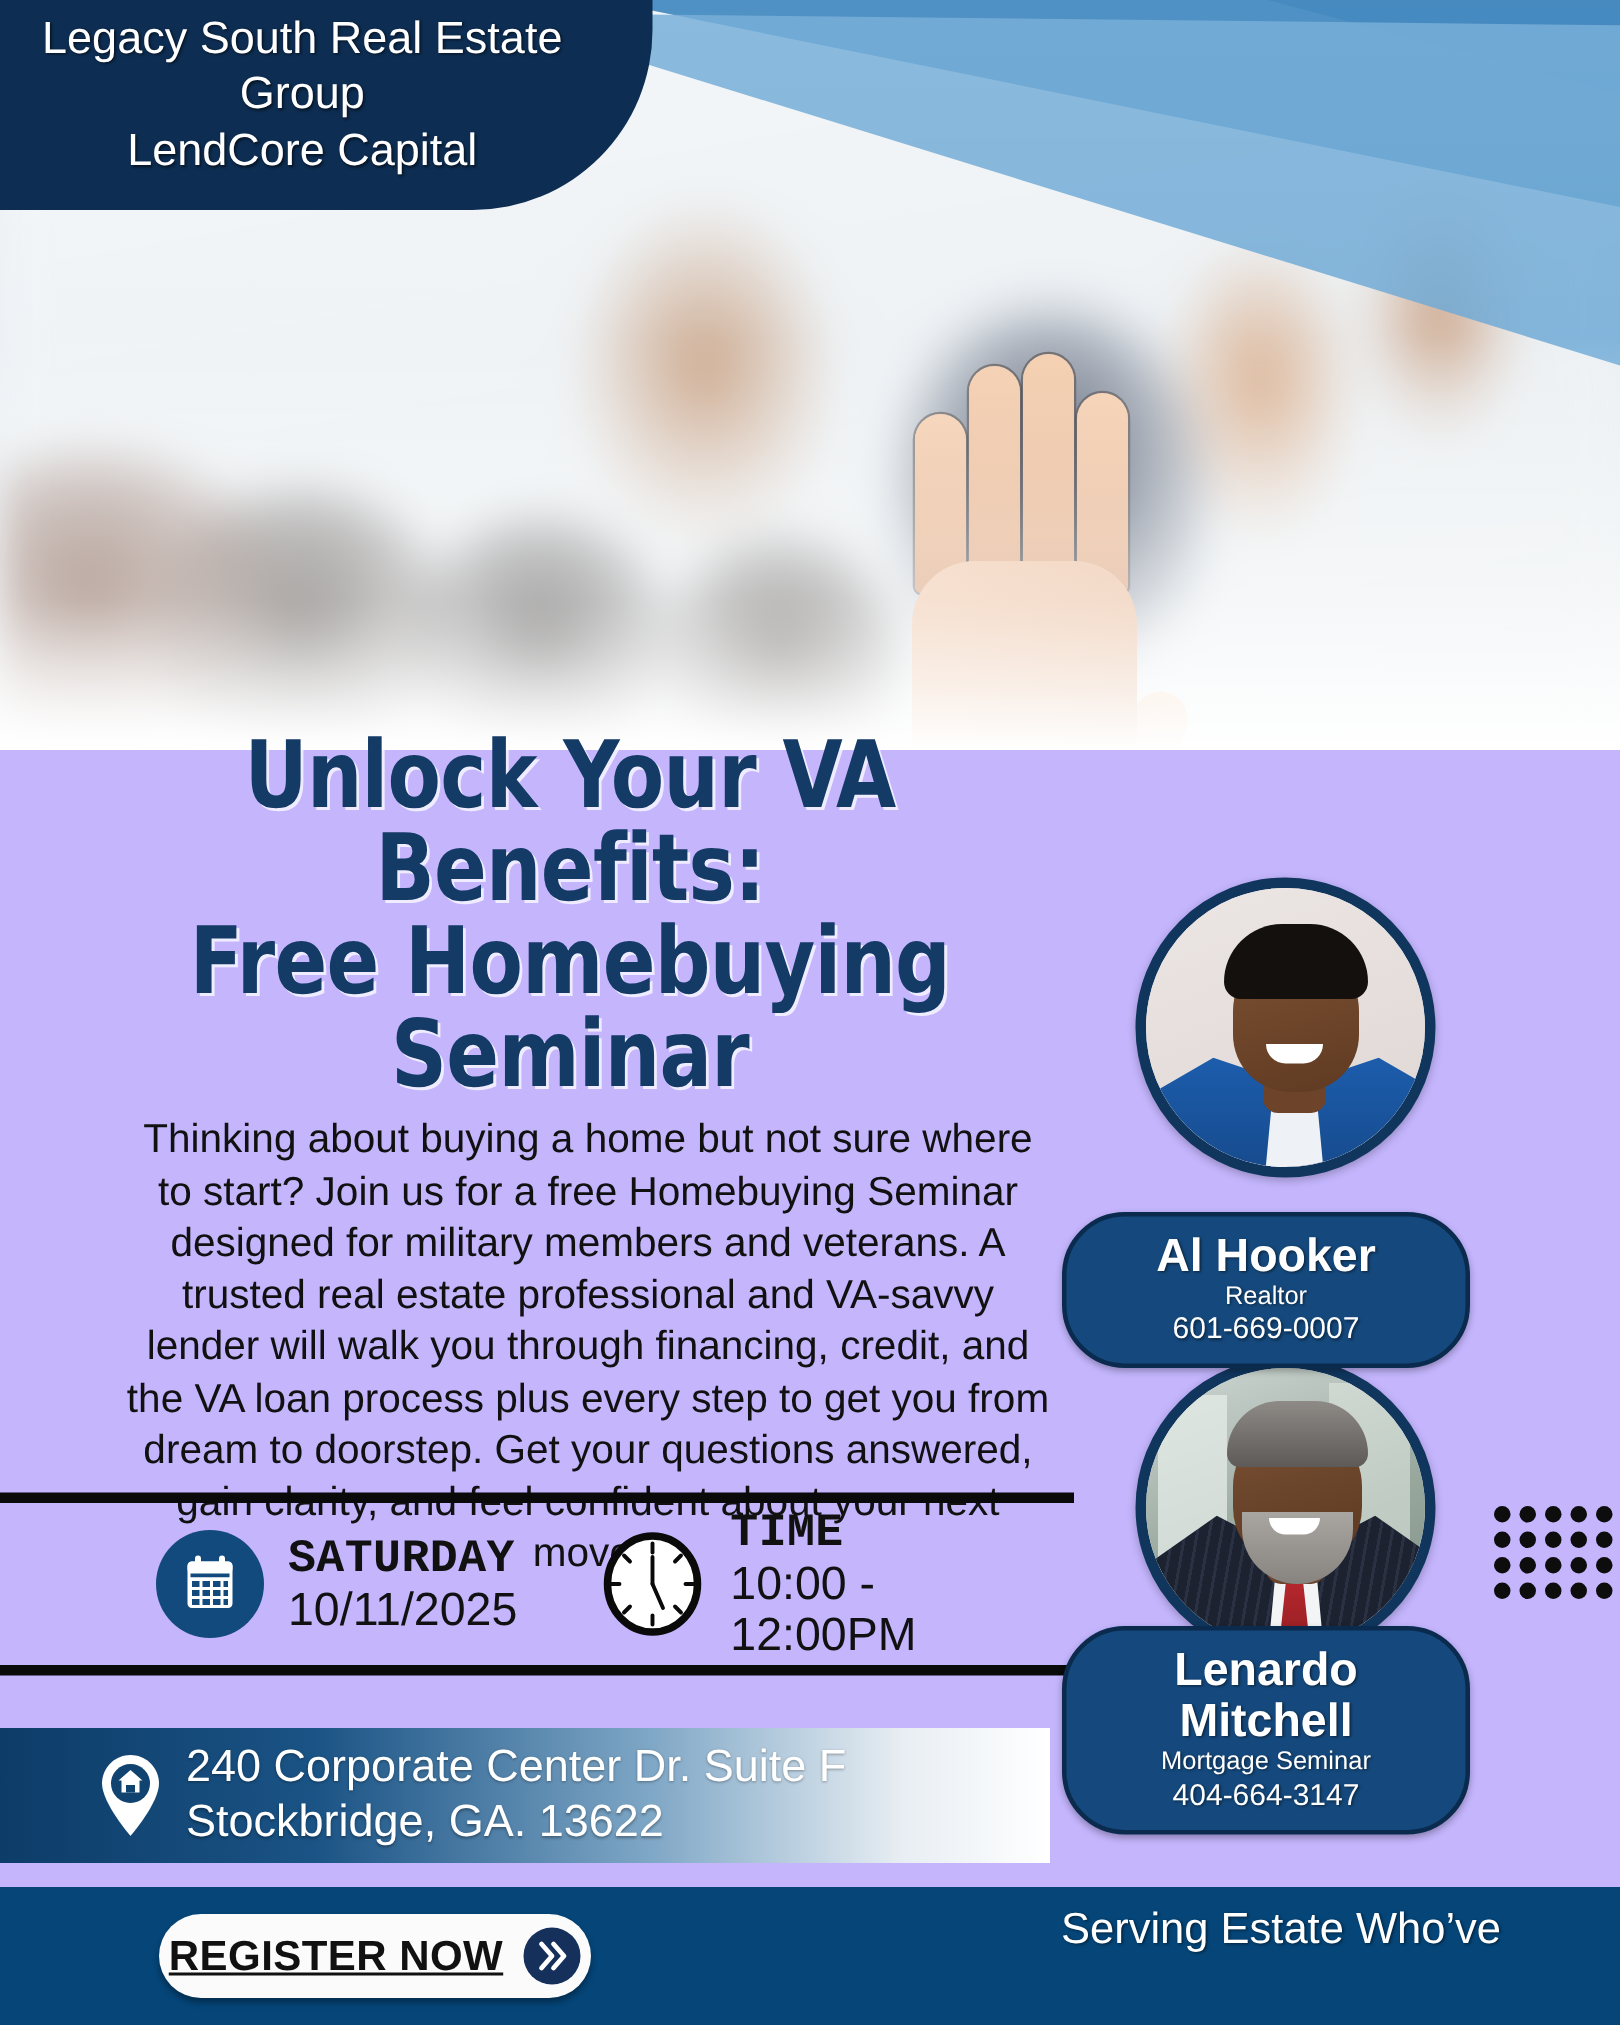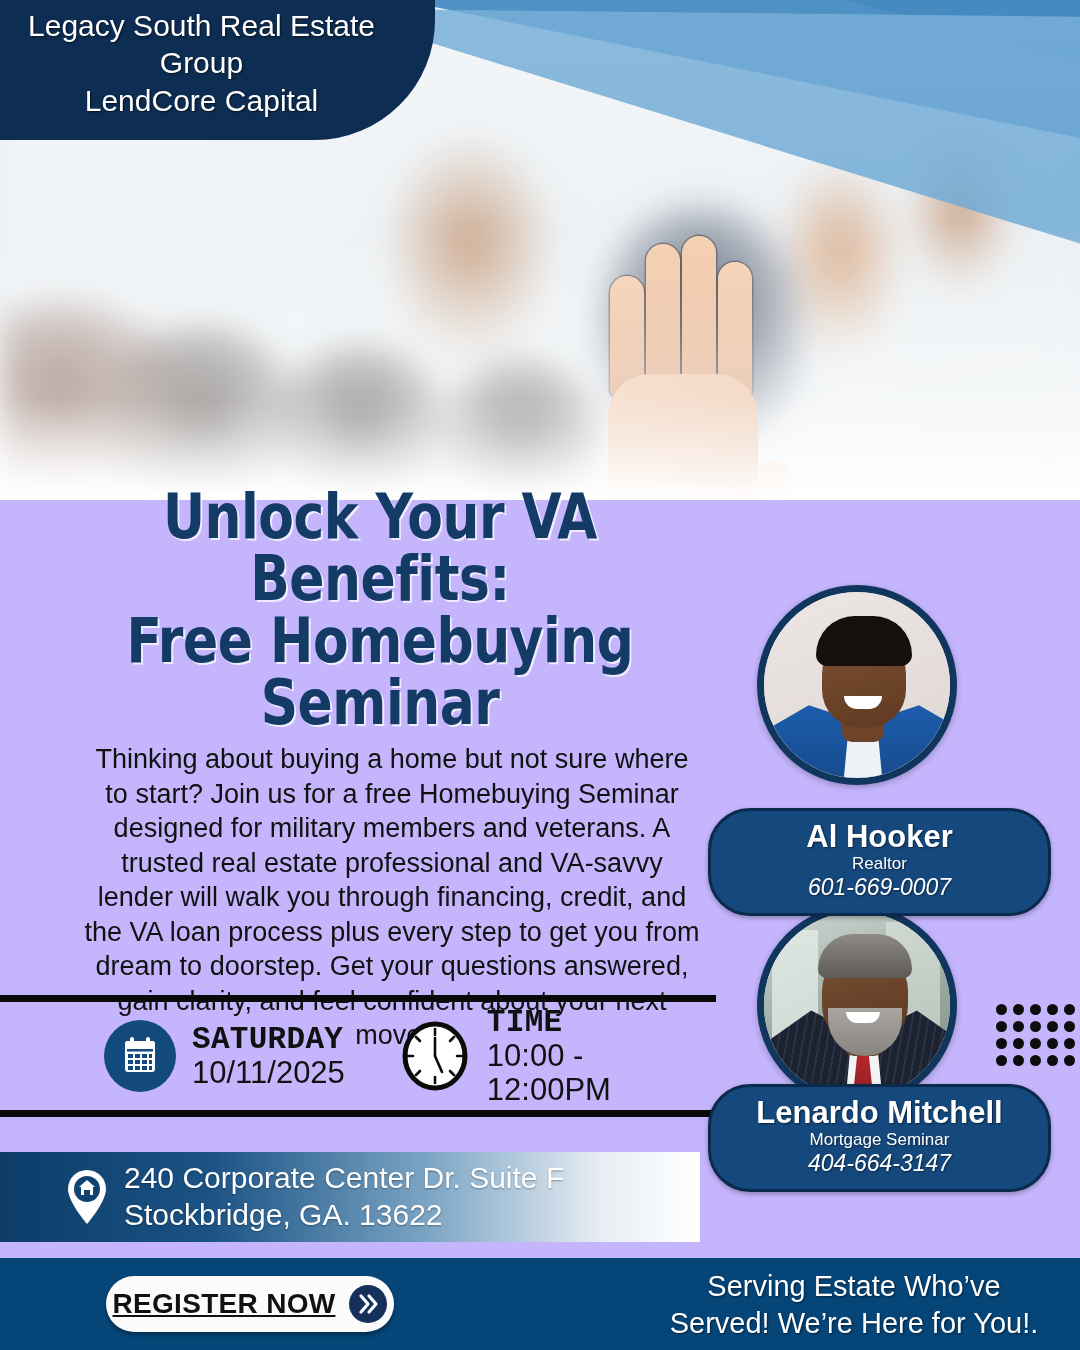--- a/index.html
+++ b/index.html
@@ -173,32 +173,32 @@
   .hs-b-neck { position:absolute; left:80px; top:104px; width:40px; height:40px; background:#6a442c; border-radius:10px; }
   .hs-b-head { position:absolute; left:58px; top:36px; width:86px; height:98px;
                background:linear-gradient(165deg,#7a5134 0%, #593720 100%); border-radius:44px 44px 42px 42px; }
   .hs-b-hair { position:absolute; left:54px; top:22px; width:94px; height:44px;
                background:linear-gradient(180deg,#8e8a86 0%, #5d5a57 100%); border-radius:48px 48px 12px 12px; }
   .hs-b-beard { position:absolute; left:64px; top:96px; width:74px; height:48px;
                 background:linear-gradient(180deg,#a9a5a0 0%, #87837f 100%); border-radius:0 0 38px 38px; }
   .hs-b-smile { position:absolute; left:82px; top:100px; width:34px; height:11px; background:#fff; border-radius:0 0 16px 16px; }
 
   .name-pill {
-    position:absolute; z-index:7; left:708px; width:343px;
+    position:absolute; z-index:7; left:708px; width:272px;
     background:#15497d; border:3px solid #0a2banything;
     border:3px solid #0a2b4d;
     border-radius:42px; color:#fff; text-align:center;
     padding:9px 10px 11px;
     box-shadow:0 2px 5px rgba(0,0,0,.3);
   }
   .n1 { top:808px; }
   .n2 { top:1084px; }
   .pill-name { font-size:31px; font-weight:bold; line-height:1.1; text-shadow:1px 1px 2px rgba(0,0,0,.55); }
   .pill-role { font-size:17px; line-height:1.2; text-shadow:1px 1px 2px rgba(0,0,0,.5); }
-  .pill-phone { font-size:23px; line-height:1.2; text-shadow:1px 1px 2px rgba(0,0,0,.5);font-style:italic; }
+  .pill-phone { font-size:20px; line-height:1.2; text-shadow:1px 1px 2px rgba(0,0,0,.5); }
 
   
   .dots { position:absolute; left:996px; top:1004px; z-index:6;
           display:grid; grid-template-columns:repeat(5,13px); grid-template-rows:repeat(4,13px); gap:4px; }
   .dots i { width:11px; height:11px; background:#0d0d0d; border-radius:50%; display:block; }
 
   
   .footer { position:absolute; left:0; top:1258px; width:1080px; height:92px; background:#054578; z-index:6; }
   .register {
     position:absolute; left:106px; top:18px; width:288px; height:56px;
@@ -388,17 +388,16 @@
       <span class="register-label">REGISTER NOW</span>
       <span class="chev-circle">
         <svg width="24" height="24" viewBox="0 0 24 24" aria-hidden="true">
           <path d="M5 4l7 8-7 8" fill="none" stroke="#ffffff" stroke-width="3.2" stroke-linecap="round" stroke-linejoin="round"></path>
           <path d="M13 4l7 8-7 8" fill="none" stroke="#ffffff" stroke-width="3.2" stroke-linecap="round" stroke-linejoin="round"></path>
         </svg>
       </span>
     </div>
     <div class="tagline">
       <span style="display:block">Serving Estate Who’ve</span>
-      <span style="display:block">Served! We’re Here for You!.</span>
     </div>
   </div>
 
 </div>
 
 </body></html>

